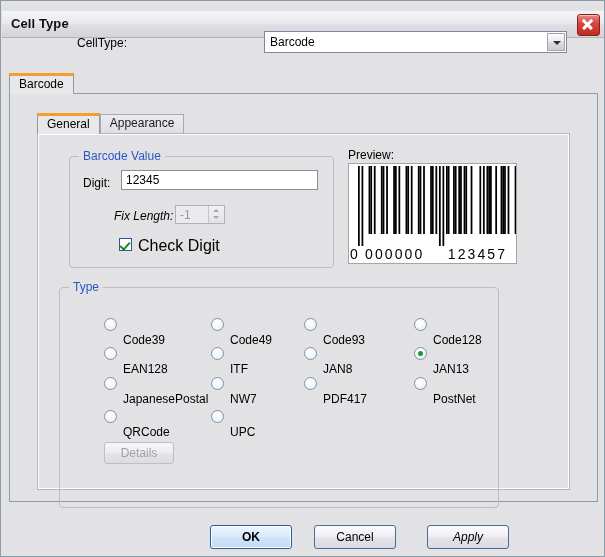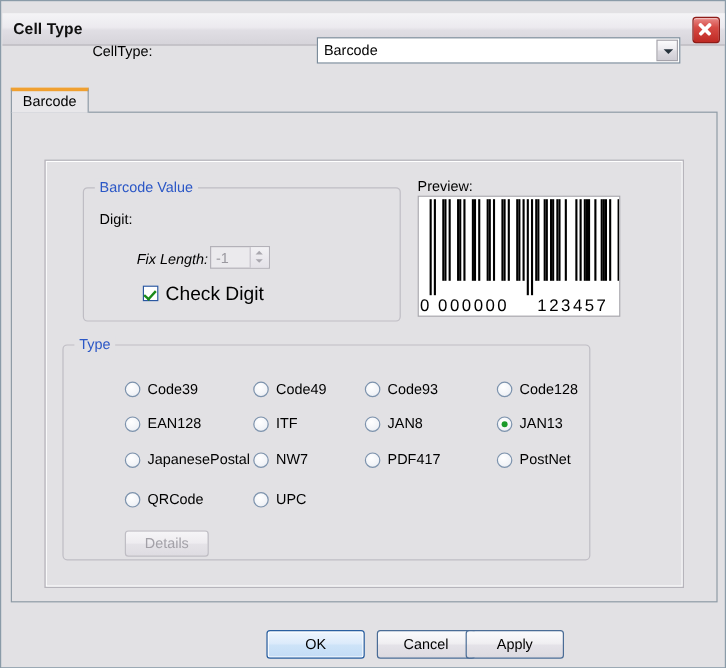--- a/index.html
+++ b/index.html
@@ -154,21 +154,21 @@
   .groupbox > .gb-title {
     position: absolute;
     left: 9px; top: -8px;
     background: #e2e1e4;
     padding: 0 4px;
     font-size: 12px;
     color: #2b57c6;
     white-space: nowrap;
   }
   #gb-barcode-value { left: 68px; top: 155px; width: 265px; height: 112px; }
-  #gb-type          { left: 51px; top: 286px; width: 440px; height: 180px; }
+  #gb-type          { left: 58px; top: 286px; width: 440px; height: 221px; }
 
   
   #value-label { position: absolute; left: 82px; top: 175px; font-size: 12px; }
   #value-input {
     position: absolute; left: 120px; top: 169px;
     width: 197px; height: 20px;
     background: #ffffff;
     border: 1px solid #8e8c94;
     box-sizing: border-box;
     font-family: "Liberation Sans", sans-serif;
@@ -249,21 +249,21 @@
     box-sizing: border-box;
   }
   .rbtn.sel::after {
     content: "";
     position: absolute;
     left: 3px; top: 3px;
     width: 5px; height: 5px;
     border-radius: 50%;
     background: #1a9a2a;
   }
-  .radio-item .r-label { position: absolute; left: 19px; top: 0; font-size: 12px; white-space: nowrap; }
+  .radio-item .r-label { position: absolute; left: 19px; top: 16px; font-size: 12px; white-space: nowrap; }
 
   
   #details-btn {
     position: absolute; left: 103px; top: 441px;
     width: 70px; height: 22px;
     background: linear-gradient(to bottom, #f6f5f7 0%, #eeecf0 48%, #e5e3e8 52%, #dedce2 100%);
     border: 1px solid #bfbdc4;
     border-radius: 3px;
     box-sizing: border-box;
     font-size: 12px;
@@ -282,27 +282,28 @@
     border: 1px solid #4a6c96;
     border-radius: 3px;
     box-sizing: border-box;
     font-size: 12px;
     color: #000;
     text-align: center;
     line-height: 22px;
     cursor: pointer;
   }
   #btn-ok {
-    left: 221px;
+    left: 209px;
     background: linear-gradient(to bottom, #eef5fd 0%, #dcebfb 46%, #cde3f8 54%, #c3dcf6 100%);
     border: 1px solid #2a5fa0;
     box-shadow: 0 0 0 1px #ffffff inset;
+    font-weight: bold;
   }
   #btn-cancel { left: 313px; }
-  #btn-apply  { left: 387px; }
+  #btn-apply  { left: 426px; font-style: italic; }
   #btn-help   { left: 497px; }
 </style>
 </head>
 <body>
 
 <div id="dialog">
 
   <div id="titlebar">
     <div class="title-text">Cell Type</div>
     <div id="close-btn">
@@ -319,26 +320,31 @@
         <div class="combo-arrow"></div>
       </div>
     </div>
   </div>
 
   <div id="outer-tabstrip">
     <div class="tab active">Barcode</div>
   </div>
   <div id="outer-panel"></div>
 
+  <div id="inner-tabstrip">
+    <div class="tab active">General</div>
+    <div class="tab inactive">Appearance</div>
+  </div>
   <div id="inner-panel"></div>
 
   <div class="groupbox" id="gb-barcode-value">
     <span class="gb-title">Barcode Value</span>
   </div>
   <div id="value-label">Digit:</div>
+  <input id="value-input" type="text" value="12345" style="">
 
   <div id="fixlen-label">Fix Length:</div>
   <div id="fixlen-spin">
     <span class="fv">-1</span>
     <div class="spin-btns">
       <div class="up-arrow"></div>
       <div class="dn-arrow"></div>
     </div>
   </div>
 

